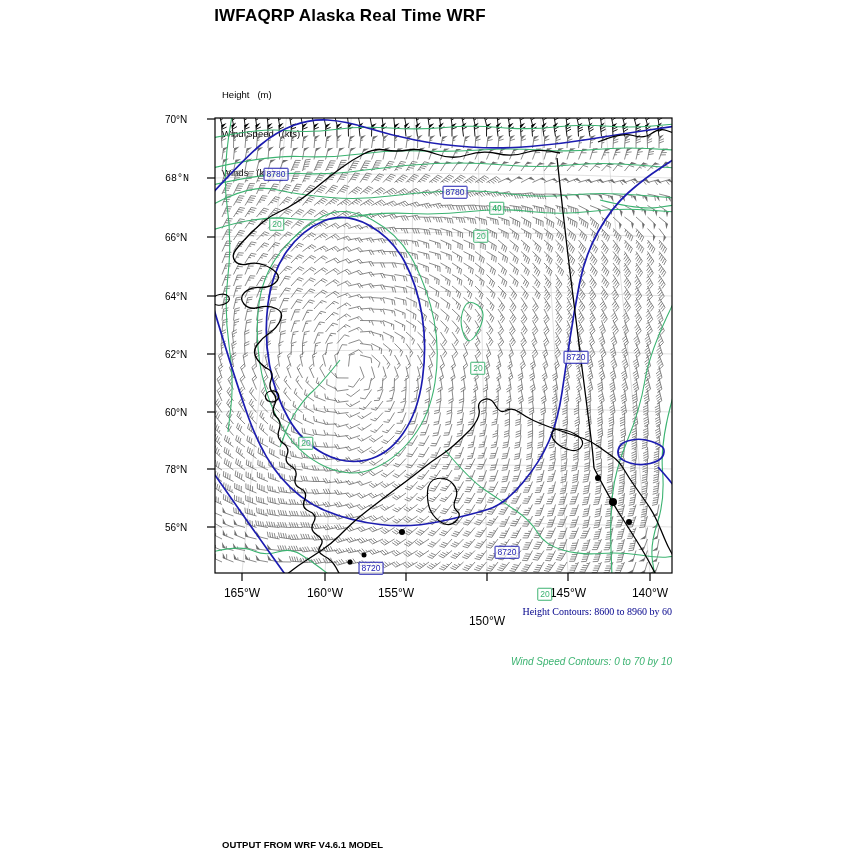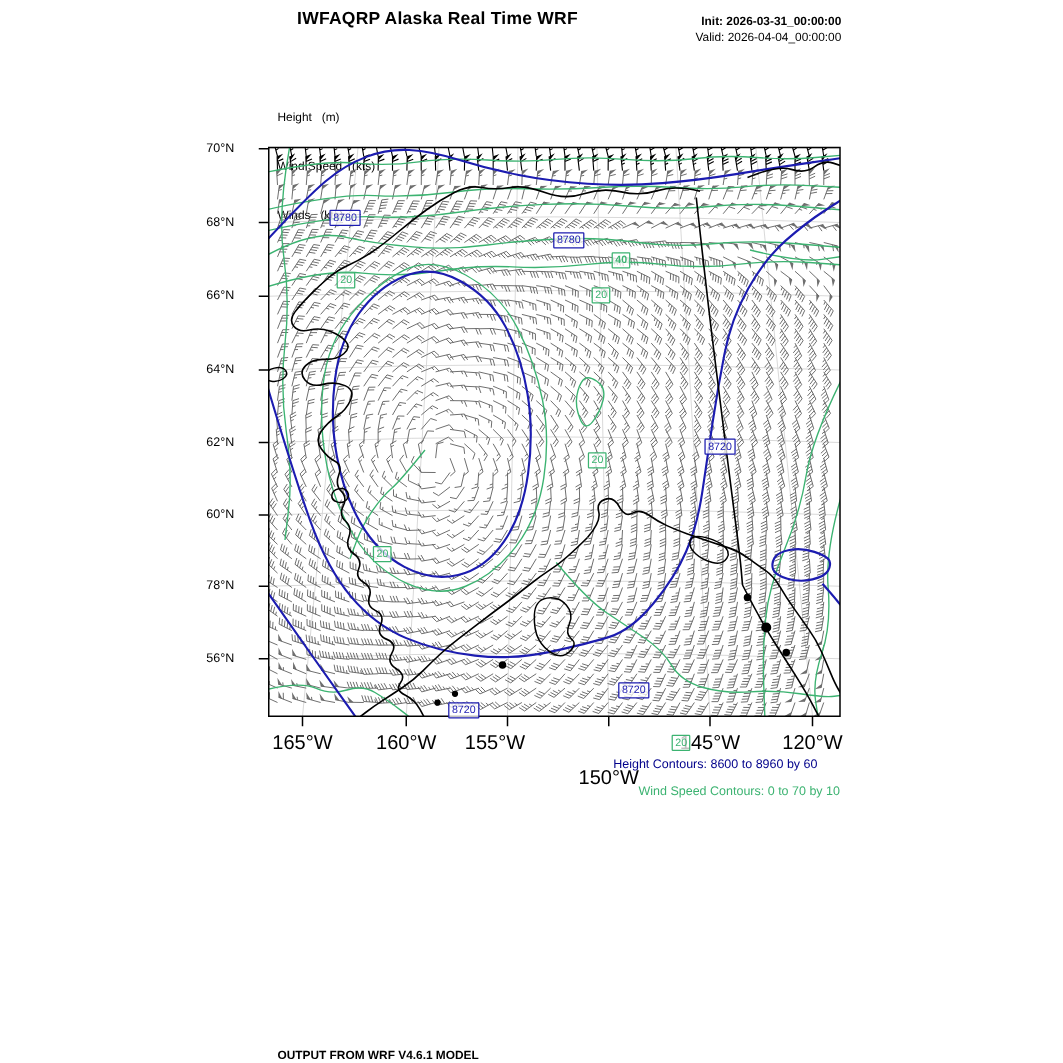--- a/index.html
+++ b/index.html
@@ -1,42 +1,38 @@
 <!DOCTYPE html>
 <html><head>
 <meta charset="utf-8">
 <style>
   html,body{margin:0;padding:0;background:#ffffff;}
   body{font-family:"Liberation Sans", sans-serif; color:#000;}
   #page{position:relative;width:850px;height:850px;background:#fff;overflow:hidden;}
   .abs{position:absolute;}
-  #title{left:120px;top:6px;width:460px;text-align:center;font-size:14px;font-weight:bold;letter-spacing:0.2px;}
+  #title{left:120px;top:6px;width:460px;text-align:center;font-size:17px;font-weight:bold;letter-spacing:0.2px;}
   #initvalid{left:440px;top:11px;width:233px;text-align:right;font-size:9.5px;line-height:13px;}
   #initvalid .init{font-weight:bold;}
   #legend{left:222px;top:62px;font-size:9.5px;line-height:13px;white-space:pre;}
   #captions .cap{position:absolute;width:300px;text-align:right;font-size:10px;}
-  #cap-height{left:354px;top:606px;color:#00008B;}
-  #cap-wind{left:372px;top:628px;color:#3CB371;}
+  #cap-height{left:372px;top:606px;color:#00008B;font-family:Liberation Serif, serif;}
+  #cap-wind{left:372px;top:656px;color:#3CB371;font-style:italic;}
   #footer{left:222px;top:812px;font-size:9.5px;font-weight:bold;line-height:13px;white-space:pre;}
   .lat-label{position:absolute;width:40px;font-size:10px;transform:translateY(-50%);}
-  .lon-label{position:absolute;width:50px;text-align:center;font-size:16px;transform:translateX(-50%);}
+  .lon-label{position:absolute;width:50px;text-align:center;font-size:12px;transform:translateX(-50%);}
   .clabel{position:absolute;transform:translate(-50%,-50%);font-size:8.5px;line-height:1;padding:1px 2px;background:rgba(255,255,255,0.75);border:1px solid;border-radius:1px;margin-top:46px;}
   .clabel.blue{color:#1c1cb0;border-color:#1c1cb0;}
   .clabel.green{color:#3CB371;border-color:#3CB371;}
 </style>
 </head>
 <body>
 
 <div id="page">
   <div class="abs" id="title">IWFAQRP Alaska Real Time WRF</div>
 
-  <div class="abs" id="initvalid">
-    <div class="init"><span>Init:</span> <span>2026-03-31_00:00:00</span></div>
-    <div class="valid"><span>Valid:</span> <span>2026-04-04_00:00:00</span></div>
-  </div>
 
   <div class="abs" id="legend">
     <div>Height   (m)</div>
     <div>Wind Speed   (kts)</div>
     <div>Winds   (kts)</div>
   </div>
 
   <svg id="map-svg" class="abs" style="left:0;top:0;" width="850" height="850" viewBox="0 0 850 850">
       <defs>
         <clipPath id="frameClip">
@@ -111,33 +107,33 @@
       <path d="M242,573L242,581" stroke="#000000" stroke-width="1.2"></path>
       <path d="M325,573L325,581" stroke="#000000" stroke-width="1.2"></path>
       <path d="M406,573L406,581" stroke="#000000" stroke-width="1.2"></path>
       <path d="M487,573L487,581" stroke="#000000" stroke-width="1.2"></path>
       <path d="M568,573L568,581" stroke="#000000" stroke-width="1.2"></path>
       <path d="M650,573L650,581" stroke="#000000" stroke-width="1.2"></path>
     </svg>
 
   <div id="axis-labels">
       <div class="lat-label" style="left: 165px; top: 119px;">70°N</div>
-      <div class="lat-label" style="left: 165px; top: 178px;">68°N</div>
+      <div class="lat-label" style="left: 165px; top: 178px; font-family: Liberation Mono, monospace;">68°N</div>
       <div class="lat-label" style="left: 165px; top: 237px;">66°N</div>
       <div class="lat-label" style="left: 165px; top: 296px;">64°N</div>
       <div class="lat-label" style="left: 165px; top: 354px;">62°N</div>
       <div class="lat-label" style="left: 165px; top: 412px;">60°N</div>
       <div class="lat-label" style="left: 165px; top: 469px;">78°N</div>
       <div class="lat-label" style="left: 165px; top: 527px;">56°N</div>
       <div class="lon-label" style="left: 242px; top: 586px;">165°W</div>
       <div class="lon-label" style="left: 325px; top: 586px;">160°W</div>
       <div class="lon-label" style="left: 396px; top: 586px;">155°W</div>
       <div class="lon-label" style="left: 487px; top: 586px; margin-top: 28px;">150°W</div>
       <div class="lon-label" style="left: 568px; top: 586px;">145°W</div>
-      <div class="lon-label" style="left: 650px; top: 586px;">120°W</div>
+      <div class="lon-label" style="left: 650px; top: 586px;">140°W</div>
     </div>
   <div id="contour-labels">
       <div class="clabel blue" style="left: 276px; top: 128px;">8780</div>
       <div class="clabel blue" style="left: 455px; top: 146px;">8780</div>
       <div class="clabel blue" style="left: 576px; top: 311px;">8720</div>
       <div class="clabel blue" style="left: 507px; top: 506px;">8720</div>
       <div class="clabel blue" style="left: 371px; top: 522px;">8720</div>
       <div class="clabel green" style="left: 277px; top: 178px;">20</div>
       <div class="clabel green" style="left: 497px; top: 162px; font-weight: bold;">40</div>
       <div class="clabel green" style="left: 481px; top: 190px;">20</div>

